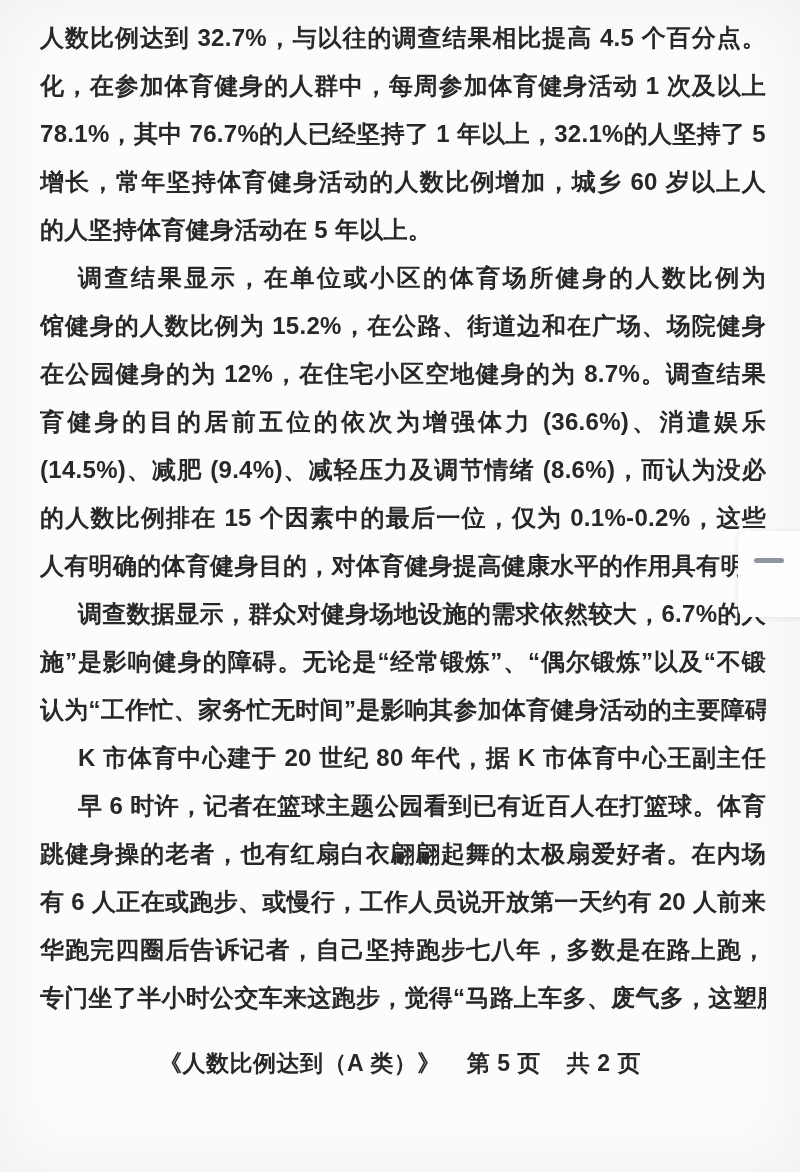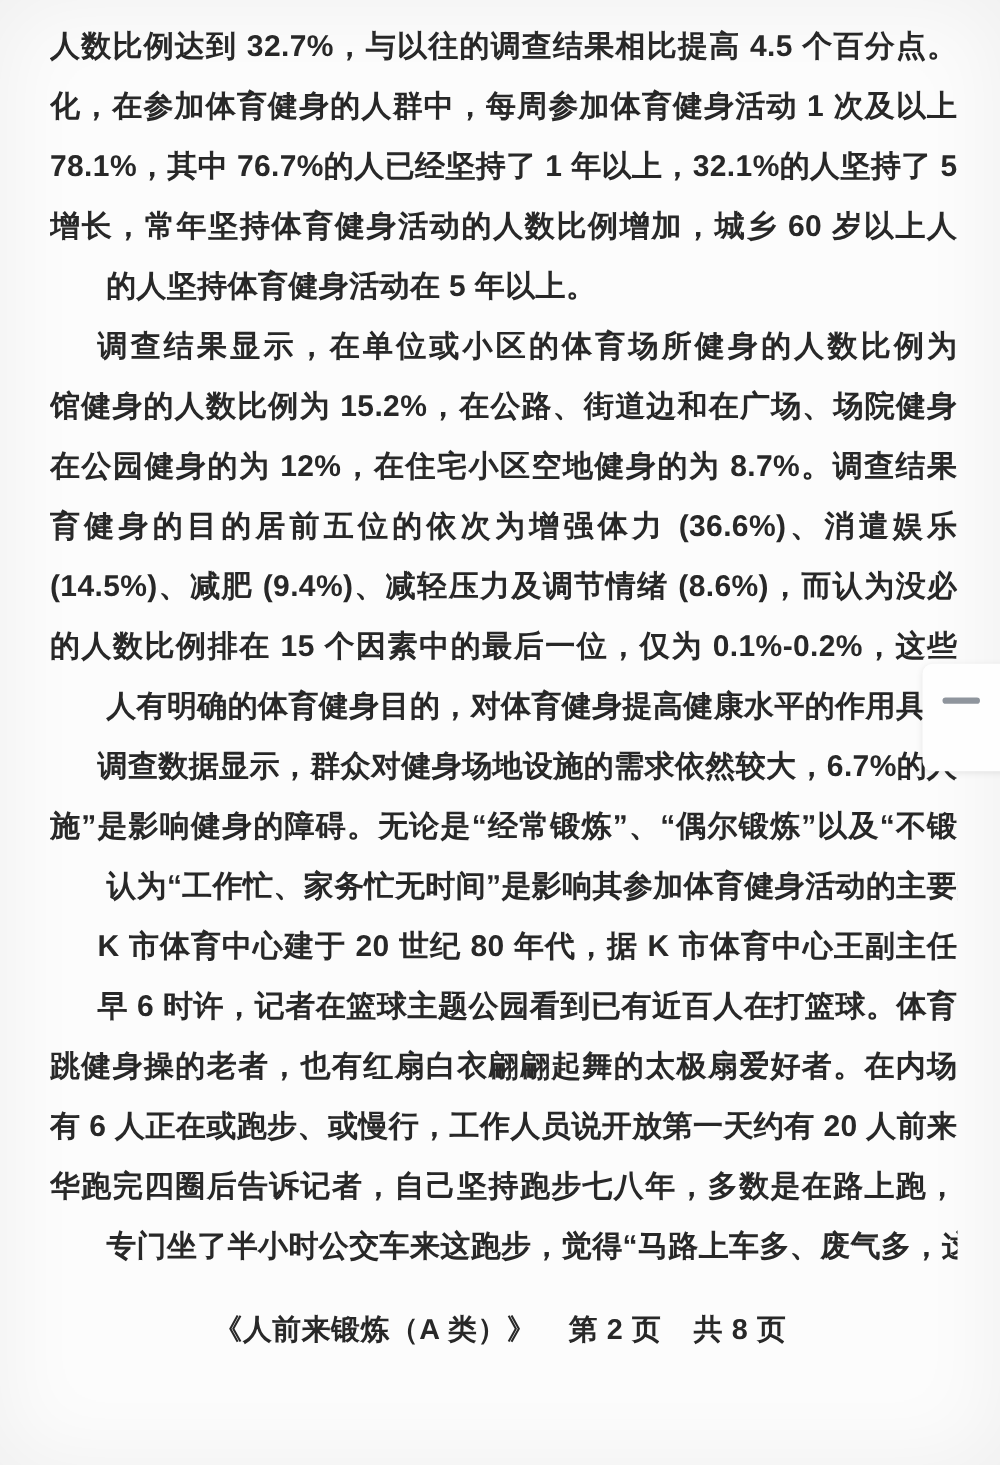--- a/index.html
+++ b/index.html
@@ -30,21 +30,20 @@
     overflow: hidden;
     white-space: nowrap;
   }
   .line.full {
     text-align: justify;
     text-align-last: justify;
     white-space: normal;
   }
   .line.end {
     text-align: left;
-    margin-left: 45px;
   }
   .line.indent {
     padding-left: 38px;
   }
   .footer {
     margin-top: 22px;
     display: flex;
     justify-content: center;
     align-items: baseline;
     gap: 26px;
@@ -95,21 +94,21 @@
       <div class="line end">认为“工作忙、家务忙无时间”是影响其参加体育健身活动的主要障碍。</div>
       <div class="line indent full">K 市体育中心建于 20 世纪 80 年代，据 K 市体育中心王副主任介绍，这座体育场功</div>
       <div class="line indent full">早 6 时许，记者在篮球主题公园看到已有近百人在打篮球。体育场西侧空地上，有</div>
       <div class="line full">跳健身操的老者，也有红扇白衣翩翩起舞的太极扇爱好者。在内场塑胶跑道，记者看到</div>
       <div class="line full">有 6 人正在或跑步、或慢行，工作人员说开放第一天约有 20 人前来锻炼。56 岁的王玉</div>
       <div class="line full">华跑完四圈后告诉记者，自己坚持跑步七八年，多数是在路上跑，听说体育中心开放了，</div>
       <div class="line end">专门坐了半小时公交车来这跑步，觉得“马路上车多、废气多，这塑胶跑道就是舒服”。</div>
     </div>
 
   <div class="footer">
-    <span>《人前来锻炼（A 类）》</span>
-    <span>第 2 页</span>
-    <span>共 8 页</span>
+    <span>《人数比例达到（A 类）》</span>
+    <span>第 5 页</span>
+    <span>共 2 页</span>
   </div>
 
   <div class="float-card">
     <span class="dash"></span>
   </div>
 </div>
 
 </body></html>

